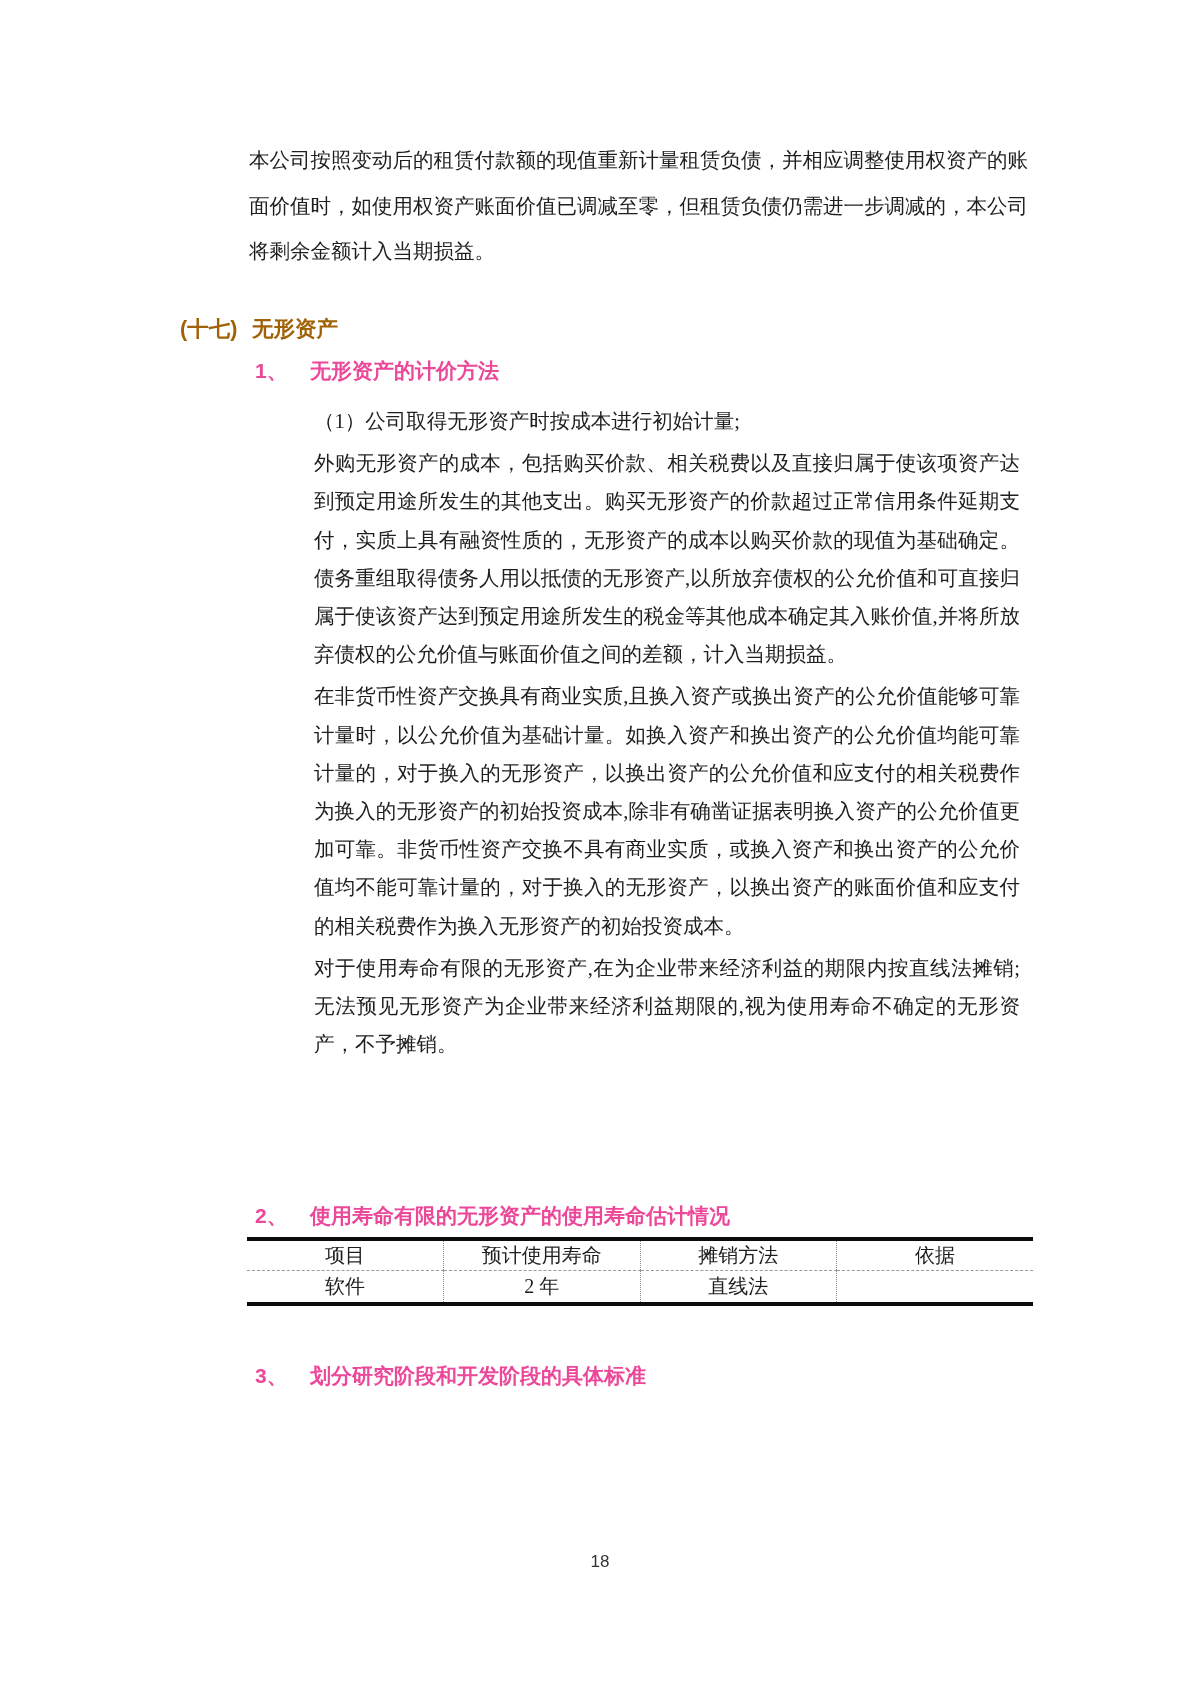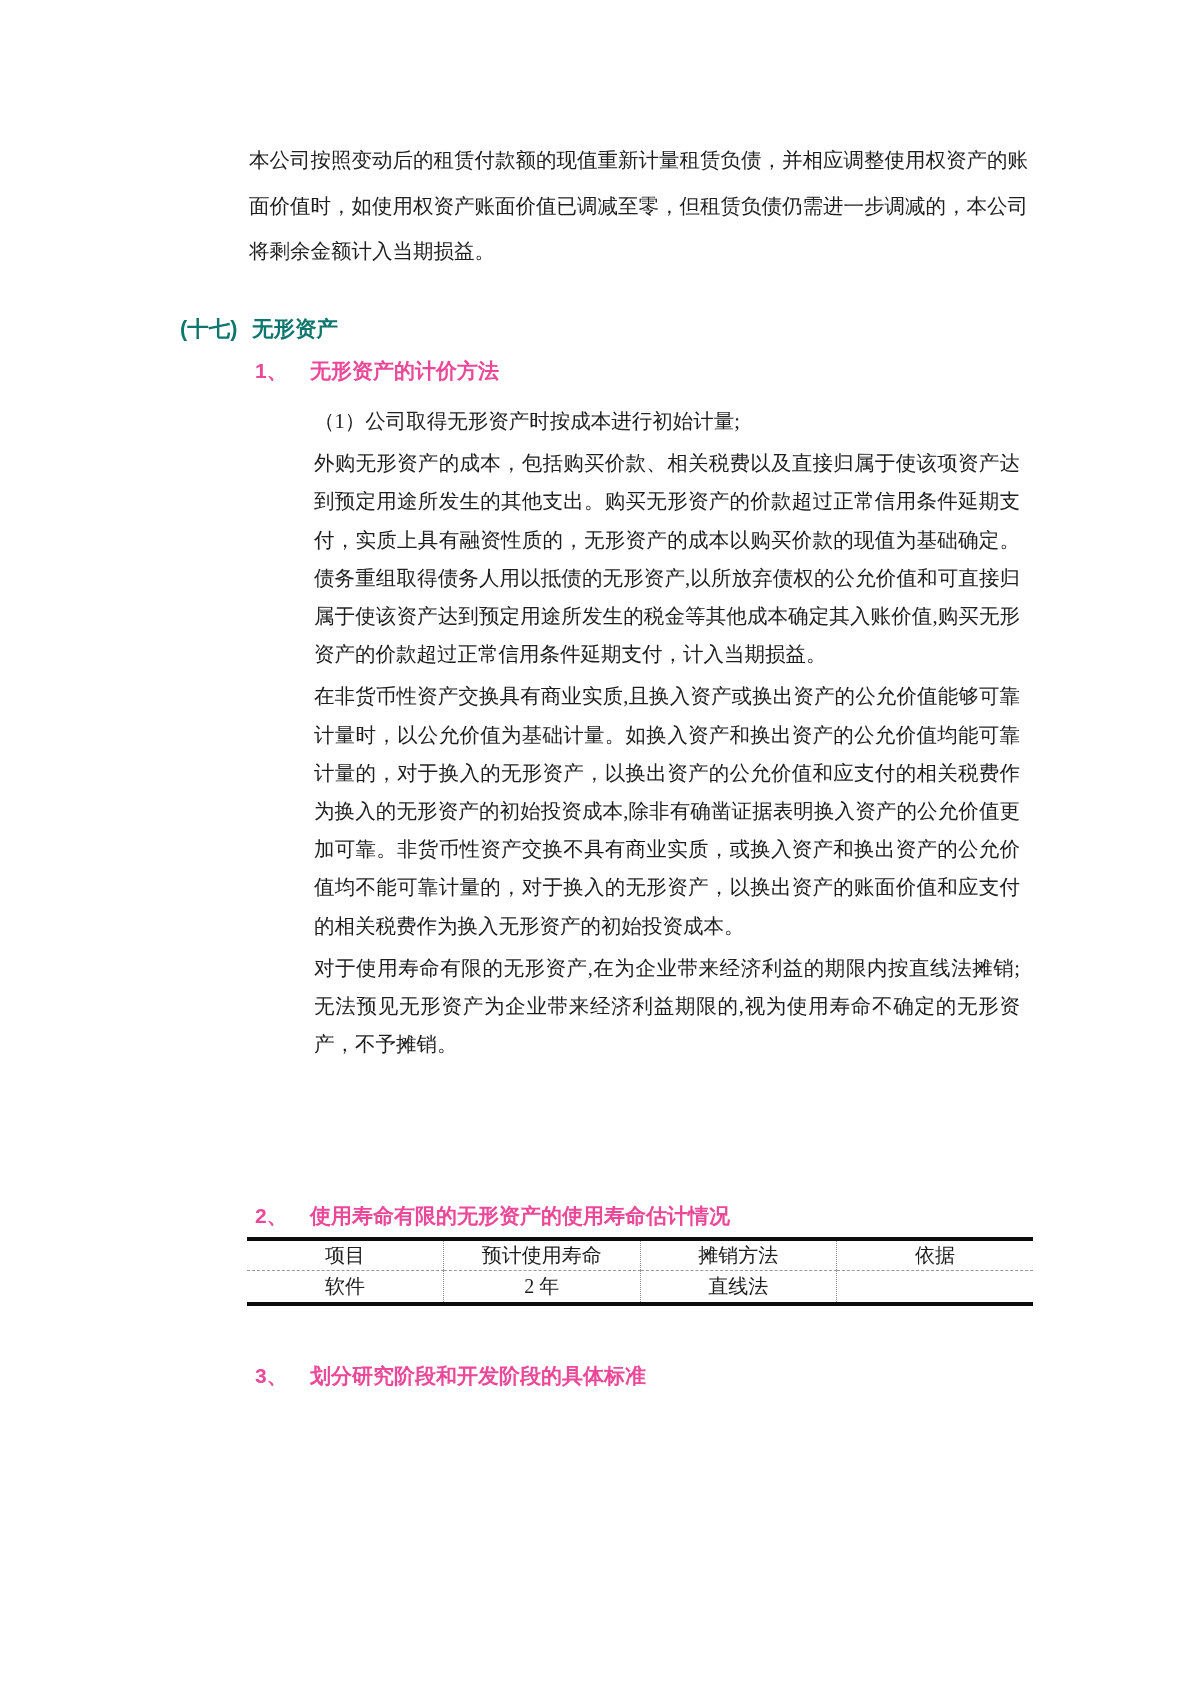--- a/index.html
+++ b/index.html
@@ -9,21 +9,21 @@
     background:#ffffff; color:#1e1e1e; overflow:hidden;
     font-family:"Liberation Serif","DejaVu Serif",serif;
   }
   .intro {
     position:absolute; left:249px; top:138px; width:779px;
     font-size:20.5px; line-height:45.5px; text-align:justify;
   }
   .sec-heading {
     position:absolute; left:180px; top:314px;
     font-family:"Liberation Sans","DejaVu Sans",sans-serif;
-    font-weight:bold; font-size:21.5px; color:#0f766e;
+    font-weight:bold; font-size:21.5px; color:#a16207;
   }
   .sec-num { display:inline-block; width:72px; }
   .sub-heading {
     position:absolute; left:255px;
     font-family:Liberation Sans, sans-serif;
     font-weight:bold; font-size:21px; color:#ec4899;
   }
   .sub-num { display:inline-block; width:55px; }
   .sub1 { top:357px; }
   .sub2 { top:1202px; }
@@ -64,21 +64,21 @@
   <div class="sec-heading">
     <span class="sec-num">(十七)</span><span>无形资产</span>
   </div>
 
   <div class="sub-heading sub1">
     <span class="sub-num">1、</span><span>无形资产的计价方法</span>
   </div>
 
   <div class="body body1">
     <p>（1）公司取得无形资产时按成本进行初始计量;</p>
-    <p>外购无形资产的成本，包括购买价款、相关税费以及直接归属于使该项资产达到预定用途所发生的其他支出。购买无形资产的价款超过正常信用条件延期支付，实质上具有融资性质的，无形资产的成本以购买价款的现值为基础确定。债务重组取得债务人用以抵债的无形资产,以所放弃债权的公允价值和可直接归属于使该资产达到预定用途所发生的税金等其他成本确定其入账价值,购买无形资产的价款超过正常信用条件延期支付，计入当期损益。</p>
+    <p>外购无形资产的成本，包括购买价款、相关税费以及直接归属于使该项资产达到预定用途所发生的其他支出。购买无形资产的价款超过正常信用条件延期支付，实质上具有融资性质的，无形资产的成本以购买价款的现值为基础确定。债务重组取得债务人用以抵债的无形资产,以所放弃债权的公允价值和可直接归属于使该资产达到预定用途所发生的税金等其他成本确定其入账价值,并将所放弃债权的公允价值与账面价值之间的差额，计入当期损益。</p>
     <p>在非货币性资产交换具有商业实质,且换入资产或换出资产的公允价值能够可靠计量时，以公允价值为基础计量。如换入资产和换出资产的公允价值均能可靠计量的，对于换入的无形资产，以换出资产的公允价值和应支付的相关税费作为换入的无形资产的初始投资成本,除非有确凿证据表明换入资产的公允价值更加可靠。非货币性资产交换不具有商业实质，或换入资产和换出资产的公允价值均不能可靠计量的，对于换入的无形资产，以换出资产的账面价值和应支付的相关税费作为换入无形资产的初始投资成本。</p>
     <p>对于使用寿命有限的无形资产,在为企业带来经济利益的期限内按直线法摊销;无法预见无形资产为企业带来经济利益期限的,视为使用寿命不确定的无形资产，不予摊销。</p>
   </div>
 
   <div class="sub-heading sub2">
     <span class="sub-num">2、</span><span>使用寿命有限的无形资产的使用寿命估计情况</span>
   </div>
 
   <table class="est-table">
     <thead>
@@ -97,14 +97,15 @@
         <td></td>
       </tr>
     </tbody>
   </table>
 
   <div class="sub-heading sub3">
     <span class="sub-num">3、</span><span>划分研究阶段和开发阶段的具体标准</span>
   </div>
 
 
+  <div class="page-number">18</div>
 
 </div>
 
 </body></html>

